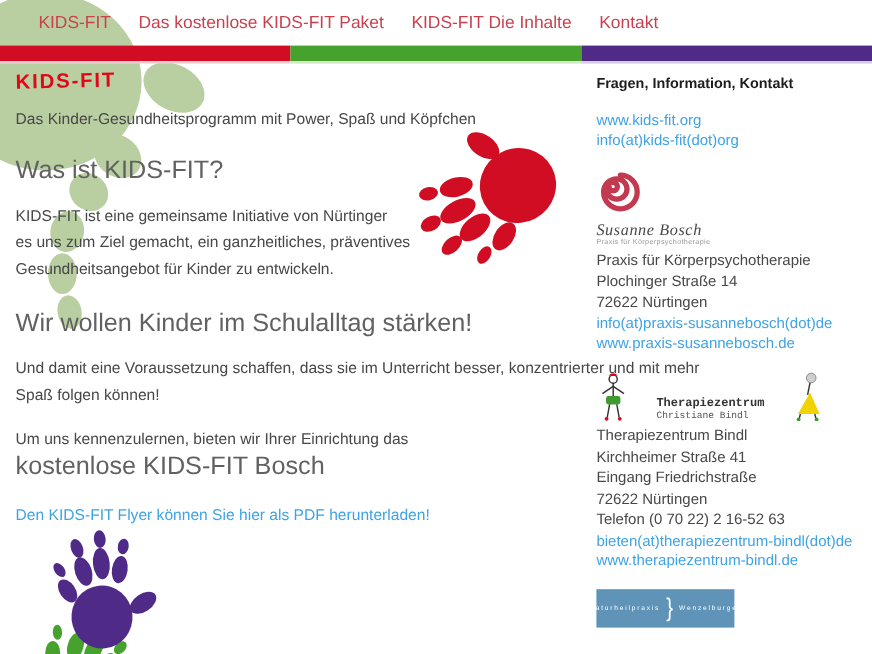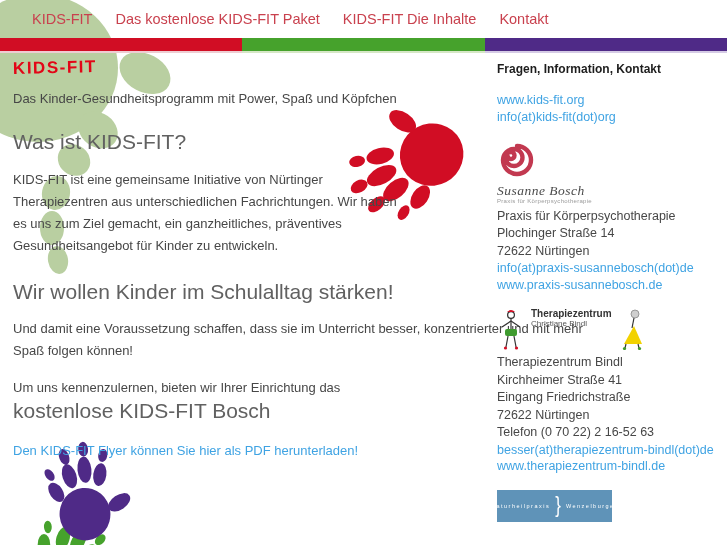--- a/index.html
+++ b/index.html
@@ -117,21 +117,20 @@
   <use href="#hand" transform="rotate(-118 50 68)"></use>
 </svg>
 
 <div class="main">
   <span class="site-logo">KIDS-FIT</span>
   <div class="tagline">Das Kinder-Gesundheitsprogramm mit Power, Spaß und Köpfchen</div>
 
   <h2 class="h2-1">Was ist KIDS-FIT?</h2>
   <div class="p-lines">
     <div>KIDS-FIT ist eine gemeinsame Initiative von Nürtinger</div>
-    <div>Therapiezentren aus unterschiedlichen Fachrichtungen. Wir haben</div>
     <div>es uns zum Ziel gemacht, ein ganzheitliches, präventives</div>
     <div>Gesundheitsangebot für Kinder zu entwickeln.</div>
   </div>
 
   <h2 class="h2-2">Wir wollen Kinder im Schulalltag stärken!</h2>
   <div class="p-lines p2">
     <div>Und damit eine Voraussetzung schaffen, dass sie im Unterricht besser, konzentrierter und mit mehr</div>
     <div>Spaß folgen können!</div>
   </div>
 
@@ -165,21 +164,21 @@
     <div class="c-lines">
       <div>Praxis für Körperpsychotherapie</div>
       <div>Plochinger Straße 14</div>
       <div>72622 Nürtingen</div>
     </div>
     <a class="c-link">info(at)praxis-susannebosch(dot)de</a>
     <a class="c-link">www.praxis-susannebosch.de</a>
   </div>
 
   <div class="contact">
-    <div style="display:flex;align-items:flex-start;gap:6px;">
+    <div style="display:flex;align-items:flex-end;gap:22px;font-family:Liberation Mono, monospace;">
       <svg width="28" height="42" viewBox="0 0 28 42">
         <circle cx="14" cy="7" r="3.4" fill="none" stroke="#333" stroke-width="1.2"></circle>
         <path d="M10 4 q4 -4 8 0" fill="#d10d24"></path>
         <line x1="14" y1="10" x2="14" y2="22" stroke="#333" stroke-width="1.2"></line>
         <line x1="14" y1="13" x2="5" y2="19" stroke="#333" stroke-width="1.2"></line>
         <line x1="14" y1="13" x2="23" y2="19" stroke="#333" stroke-width="1.2"></line>
         <rect x="8" y="21" width="12" height="7" rx="2" fill="#3f9b2f"></rect>
         <line x1="11" y1="28" x2="9" y2="39" stroke="#333" stroke-width="1.2"></line>
         <line x1="17" y1="28" x2="19" y2="39" stroke="#333" stroke-width="1.2"></line>
         <circle cx="8.5" cy="40" r="1.6" fill="#d10d24"></circle>
@@ -199,21 +198,21 @@
         <circle cx="21.5" cy="40.5" r="1.6" fill="#3f9b2f"></circle>
       </svg>
     </div>
     <div class="c-lines">
       <div>Therapiezentrum Bindl</div>
       <div>Kirchheimer Straße 41</div>
       <div>Eingang Friedrichstraße</div>
       <div>72622 Nürtingen</div>
       <div>Telefon (0 70 22) 2 16-52 63</div>
     </div>
-    <a class="c-link">besser(at)therapiezentrum-bindl(dot)de</a>
+    <a class="c-link">bieten(at)therapiezentrum-bindl(dot)de</a>
     <a class="c-link">www.therapiezentrum-bindl.de</a>
   </div>
 
   <div class="contact">
     <div class="wz-logo">
       <span class="wz-txt">Naturheilpraxis</span>
       <span class="wz-brace">}</span>
       <span class="wz-txt">Wenzelburger</span>
     </div>
 

